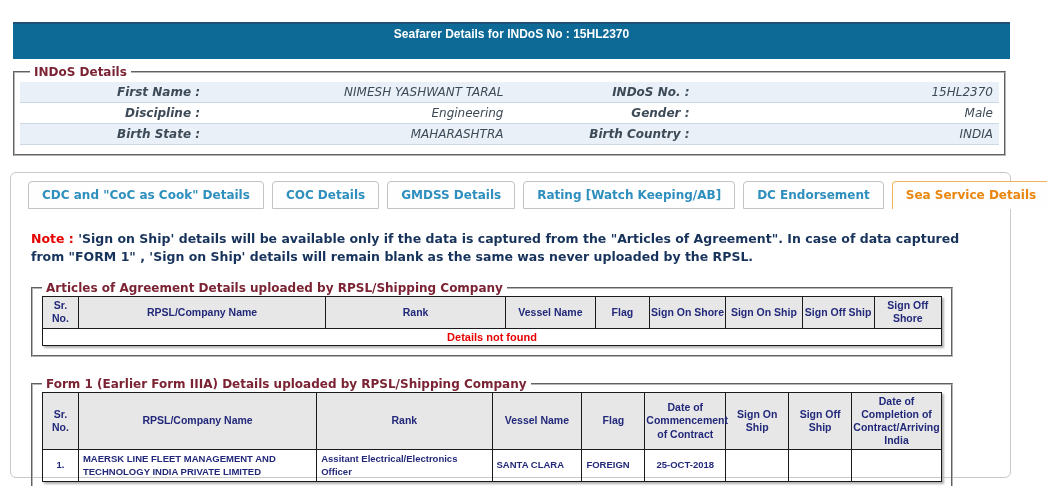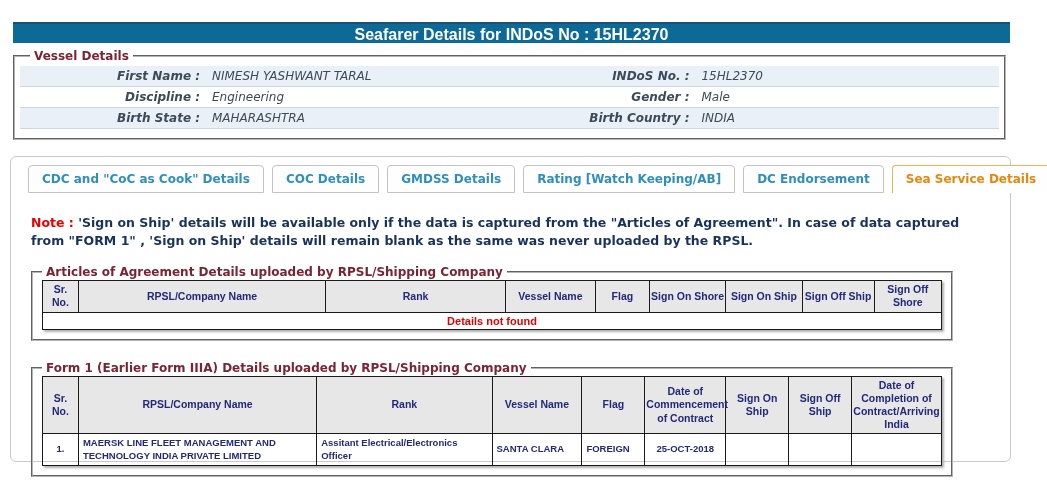--- a/index.html
+++ b/index.html
@@ -3,41 +3,41 @@
 <meta charset="utf-8">
 <style>
   * { box-sizing: border-box; }
   html, body { margin: 0; padding: 0; background: #fff; }
   body { font-family: "DejaVu Sans", sans-serif; }
   .page { width: 1047px; height: 486px; position: relative; background: #fff; overflow: hidden; }
 
   
   .title-bar {
     margin: 22px 37px 0 13px;
-    height: 21px;
+    height: 37px;
     background: #0d6a96;
     border-top: 2px solid #1d5078;
     color: #ffffff;
-    font-size: 16px;
+    font-size: 12px;
     font-weight: bold;
     text-align: center;
     line-height: 21px;
     font-family: "Liberation Sans", sans-serif;
   }
 
   
   fieldset { border: 2px groove #b5b5b5; }
   legend { color: #7b2333; font-weight: bold; font-size: 12px; padding: 0 4px; }
   .indos-fs { margin: 6px 41px 0 13px; padding: 3px 5px 9px 5px; }
   .indos-fs legend { margin-left: 10px; }
   .indos-table { width: 100%; border-collapse: collapse; font-size: 12px; color: #3d4a57; }
   .indos-table tr:nth-child(odd) { background: #e9f0f7; }
   .indos-table td { padding: 3px 6px; border-bottom: 1px solid #ccd8e3; font-style: italic; }
   .indos-table td.lbl { font-weight: bold; text-align: right; width: 19%; white-space: nowrap; }
-  .indos-table td.val { width: 31%; text-align: left; margin-left: 28px; }
+  .indos-table td.val { width: 31%; text-align: right; margin-left: 28px; }
 
   
   .tab-panel {
     margin: 16px 36px 0 10px;
     height: 306px;
     border: 1px solid #c9c9c9;
     border-radius: 6px;
     padding-top: 5px;
   }
   .tab-bar { display: flex; gap: 8px; padding: 3px 0 0 17px; }
@@ -93,21 +93,21 @@
 </head>
 <body>
 
 <div class="page">
 
   <div class="title-bar">
     <span>Seafarer Details for INDoS No : 15HL2370</span>
   </div>
 
   <fieldset class="indos-fs">
-    <legend>Vessel Details</legend>
+    <legend>INDoS Details</legend>
     <table class="indos-table">
       <tbody>
           <tr>
             <td class="lbl">First Name :</td>
             <td class="val">NIMESH YASHWANT TARAL</td>
             <td class="lbl">INDoS No. :</td>
             <td class="val">15HL2370</td>
           </tr>
           <tr>
             <td class="lbl">Discipline :</td>

